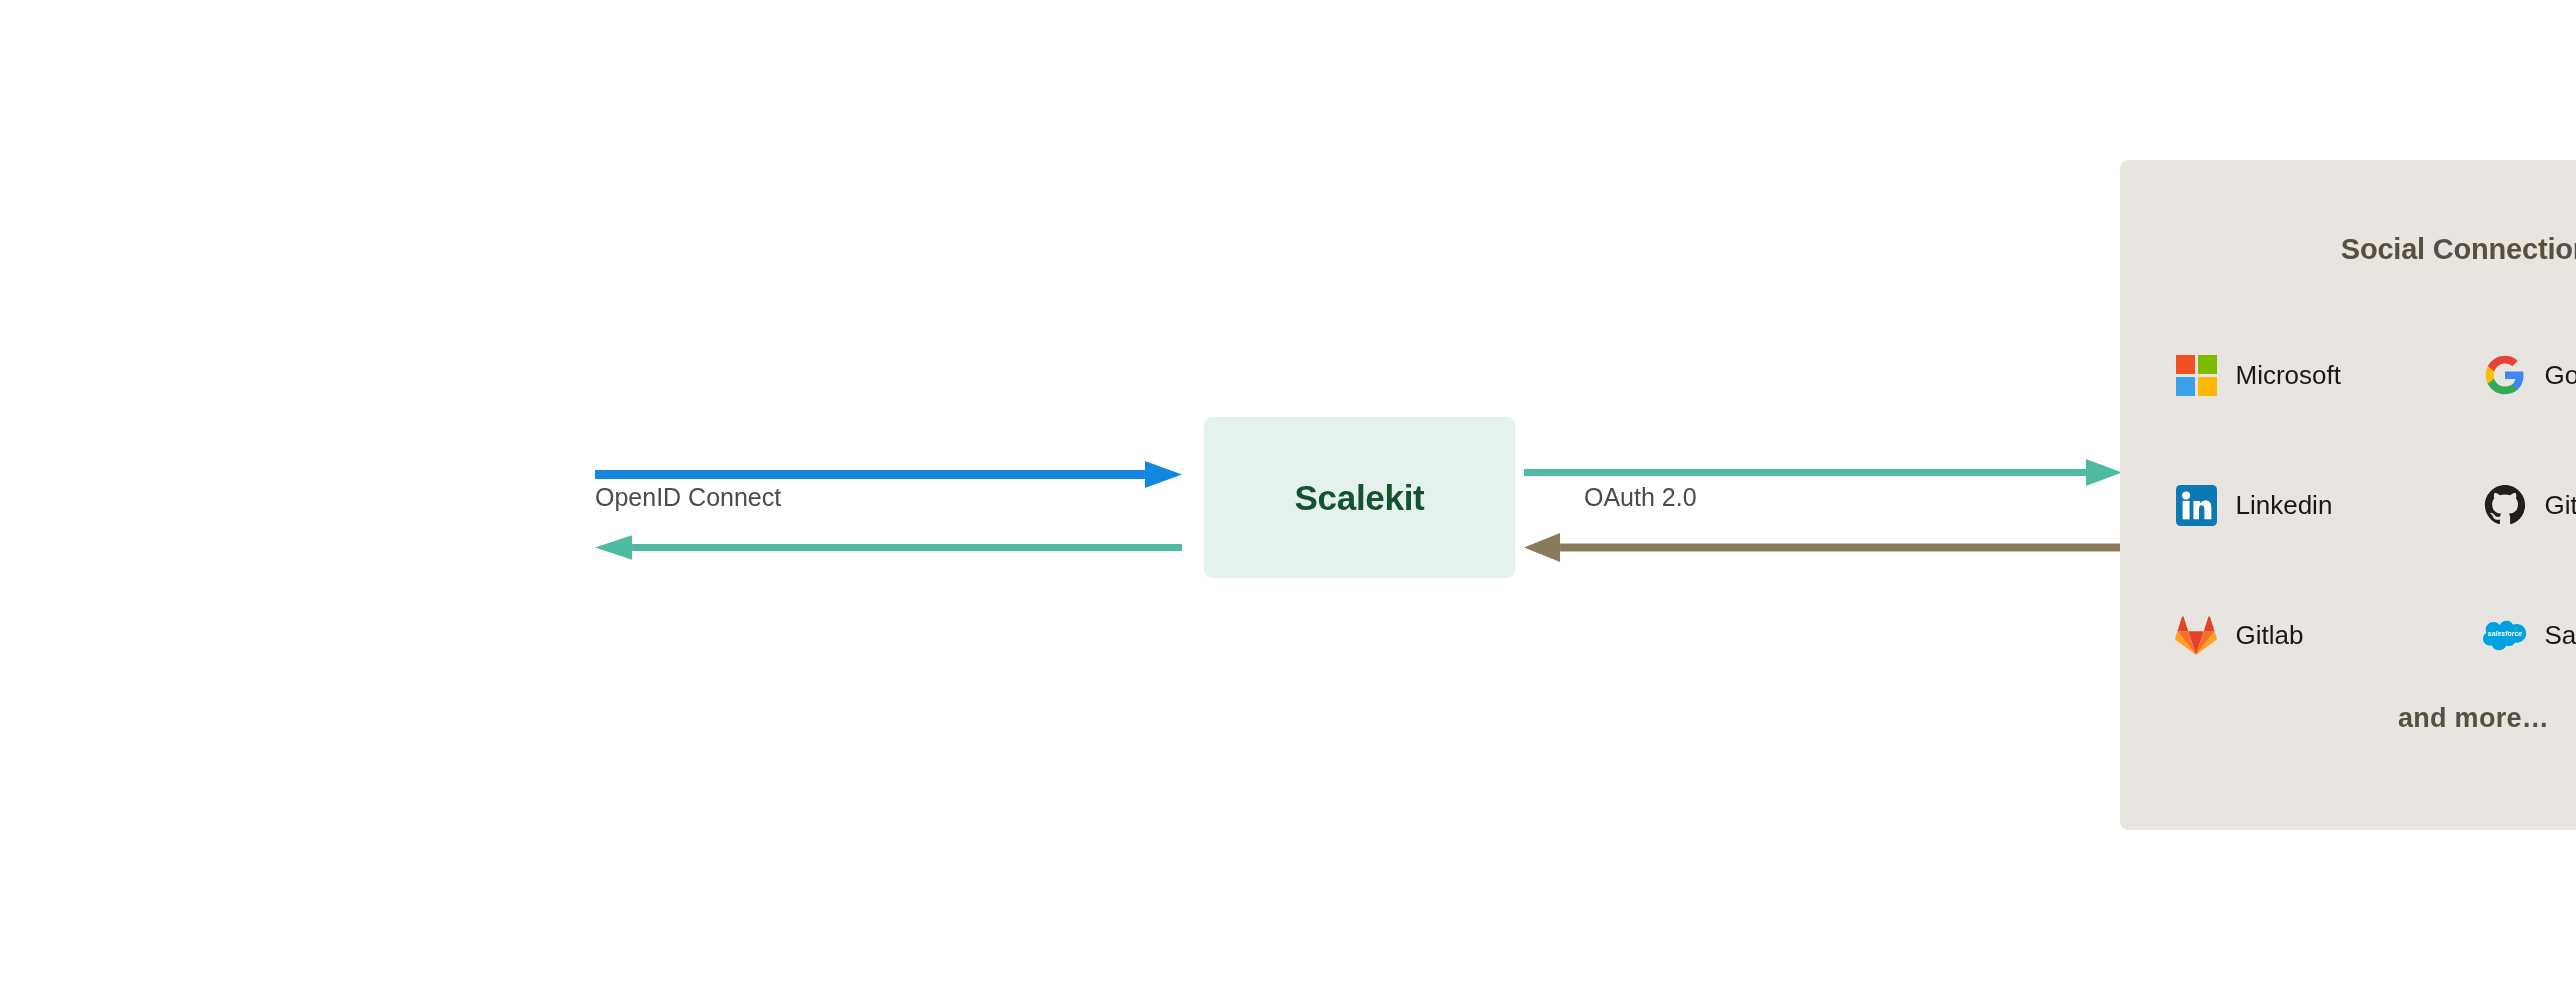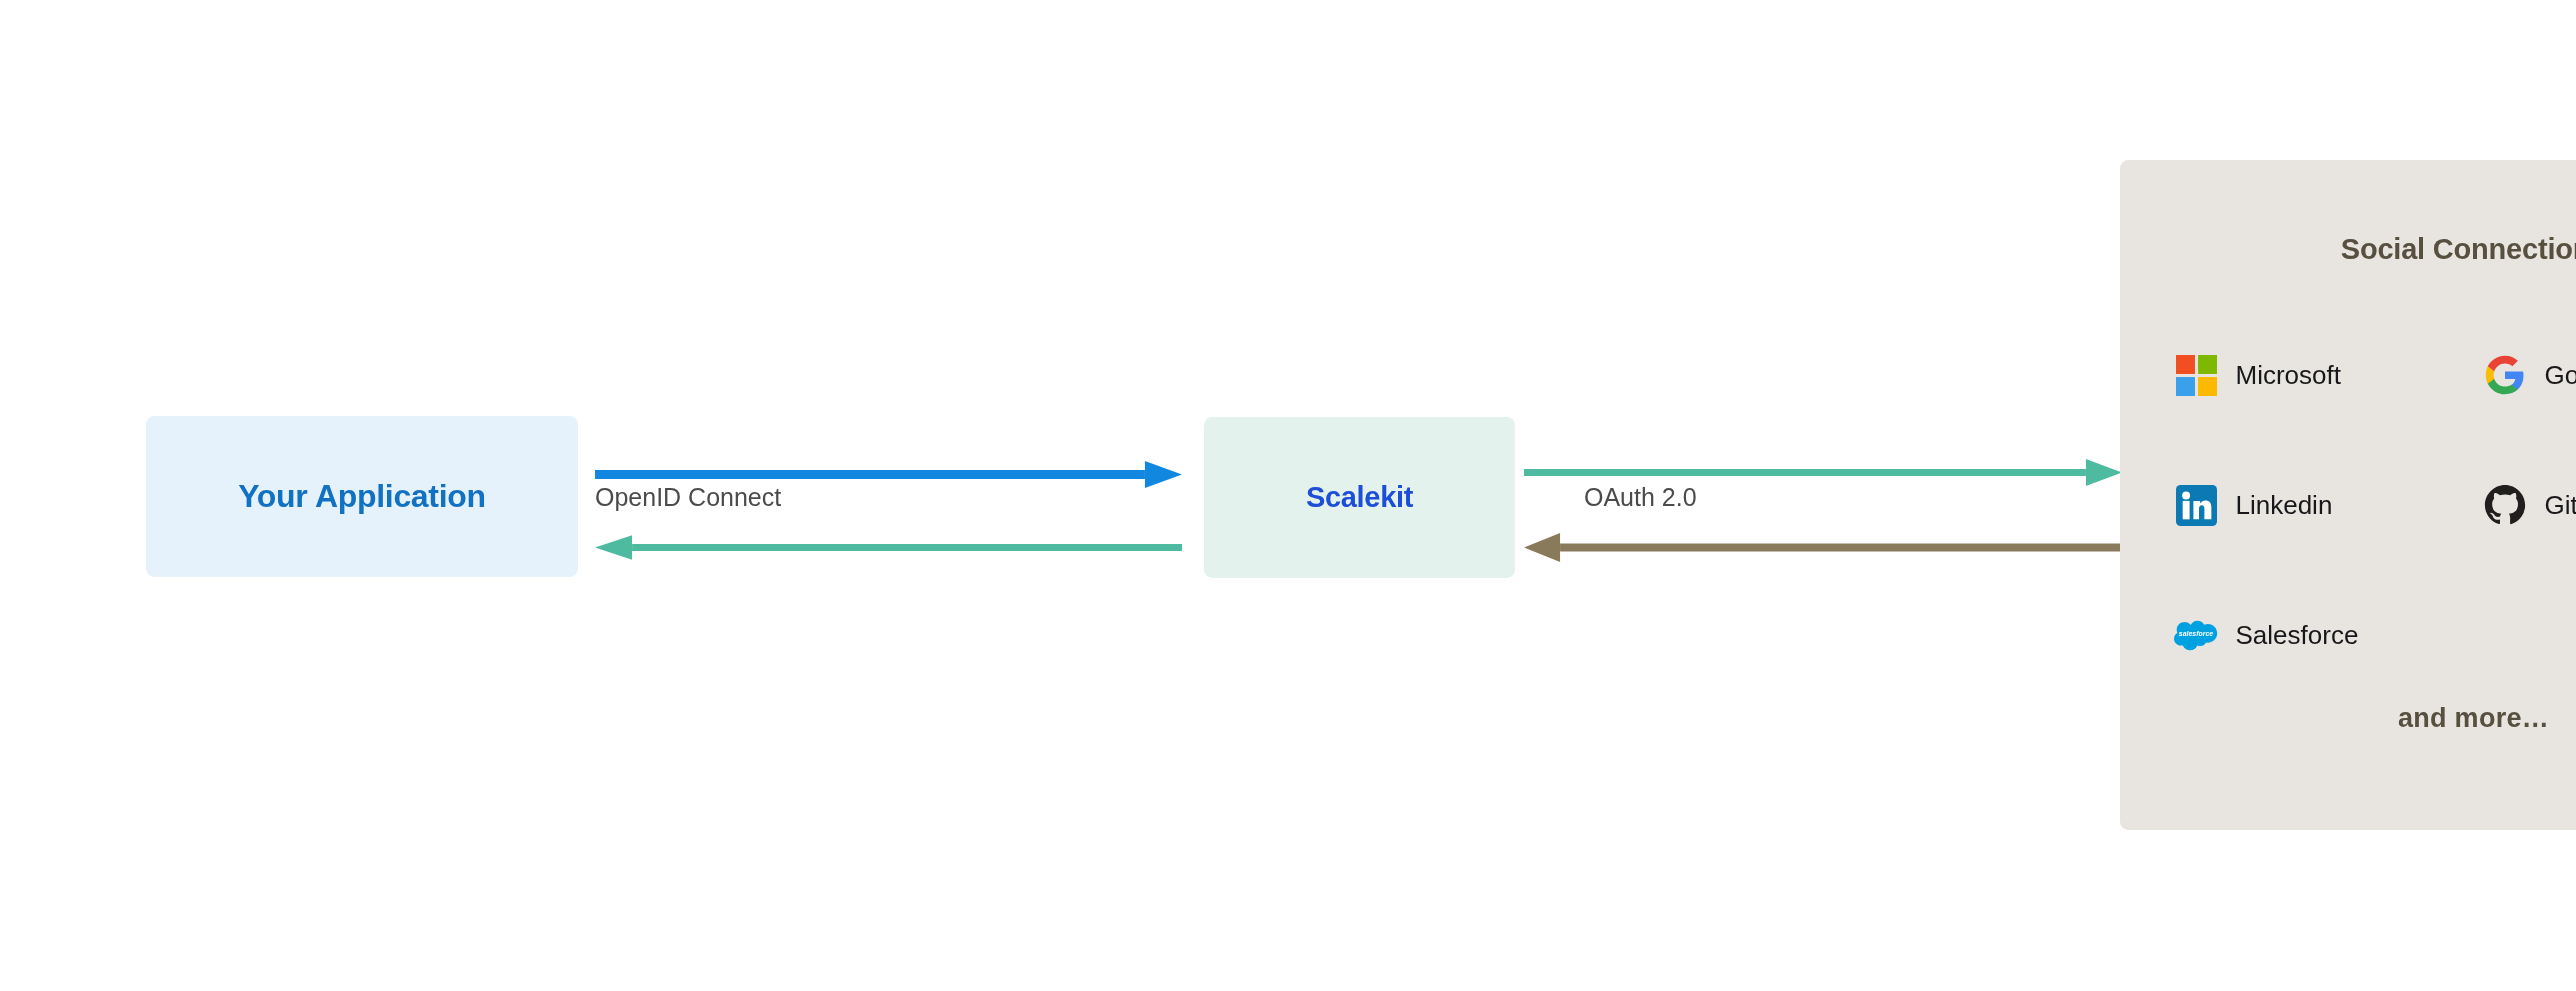--- a/index.html
+++ b/index.html
@@ -51,22 +51,22 @@
   }
 
   #scalekit-box {
     left: 1204px;
     top: 417px;
     width: 311px;
     height: 161px;
     background: #e3f2ed;
   }
   #scalekit-box .node-label {
-    color: #1d4ed8;
-    font-size: 29px;
+    color: #14532d;
+    font-size: 35px;
   }
 
   
   .arrow {
     position: absolute;
     height: 31px;
   }
   .arrow svg { display: block; overflow: visible; }
 
   #arrow-oidc-request  { left: 595px; top: 459px;  width: 587px; }
@@ -144,23 +144,20 @@
     font-size: 27px;
     font-weight: bold;
     letter-spacing: 0.3px;
   }
 </style>
 </head>
 <body>
 
 <div id="canvas">
 
-  <div class="node-box" id="app-box">
-    <span class="node-label">Your Application</span>
-  </div>
 
   <div class="node-box" id="scalekit-box">
     <span class="node-label">Scalekit</span>
   </div>
 
   <div class="arrow" id="arrow-oidc-request">
     <svg width="587" height="31" viewBox="0 0 1140 60">
       <line x1="0" y1="30" x2="1068" y2="30" stroke="#1187e0" stroke-width="17"></line>
       <polygon points="1068,4 1140,30 1068,56" fill="#1187e0"></polygon>
     </svg>
@@ -235,20 +232,34 @@
 
       <div class="provider">
         <span class="provider-logo">
           <svg width="42" height="42" viewBox="0 0 24 24">
             <path fill="#211f1d" d="M12 .5C5.73.5.5 5.73.5 12c0 5.08 3.29 9.39 7.86 10.91.58.1.79-.25.79-.56 0-.28-.01-1.02-.02-2-3.2.69-3.87-1.54-3.87-1.54-.52-1.33-1.28-1.68-1.28-1.68-1.05-.71.08-.7.08-.7 1.16.08 1.77 1.19 1.77 1.19 1.03 1.77 2.7 1.26 3.36.96.1-.75.4-1.26.73-1.55-2.56-.29-5.25-1.28-5.25-5.69 0-1.26.45-2.29 1.19-3.09-.12-.29-.52-1.46.11-3.05 0 0 .97-.31 3.18 1.18a11.1 11.1 0 0 1 5.79 0c2.21-1.49 3.18-1.18 3.18-1.18.63 1.59.23 2.76.11 3.05.74.8 1.19 1.83 1.19 3.09 0 4.42-2.7 5.39-5.27 5.68.41.36.78 1.07.78 2.15 0 1.56-.01 2.81-.01 3.19 0 .31.21.67.8.56A11.51 11.51 0 0 0 23.5 12C23.5 5.73 18.27.5 12 .5z"></path>
           </svg>
         </span>
         <span class="provider-name">Github</span>
       </div>
 
+      <div class="provider">
+        <span class="provider-logo">
+          <svg width="42" height="40" viewBox="0 0 100 96">
+            <path fill="#e24329" d="M50 96L68.5 39H31.5L50 96z"></path>
+            <path fill="#fc6d26" d="M50 96L31.5 39H5.5L50 96z"></path>
+            <path fill="#fca326" d="M5.5 39L0 56c-.5 1.6.1 3.3 1.4 4.2L50 96 5.5 39z"></path>
+            <path fill="#e24329" d="M5.5 39h26L20.2 4.4c-.6-1.8-3.1-1.8-3.7 0L5.5 39z"></path>
+            <path fill="#fc6d26" d="M50 96L68.5 39h26L50 96z"></path>
+            <path fill="#fca326" d="M94.5 39l5.5 17c.5 1.6-.1 3.3-1.4 4.2L50 96l44.5-57z"></path>
+            <path fill="#e24329" d="M94.5 39h-26L79.8 4.4c.6-1.8 3.1-1.8 3.7 0L94.5 39z"></path>
+          </svg>
+        </span>
+        <span class="provider-name">Gitlab</span>
+      </div>
 
       <div class="provider">
         <span class="provider-logo">
           <svg width="44" height="32" viewBox="0 0 120 86">
             <path fill="#00a1e0" d="M48.8 10.9a21 21 0 0 1 15.2-6.5c7.8 0 14.6 4.3 18.2 10.8a25 25 0 0 1 10.3-2.2c14 0 25.3 11.4 25.3 25.5S106.5 64 92.5 64c-1.7 0-3.4-.17-5-.5a18.5 18.5 0 0 1-16.2 9.6c-2.8 0-5.5-.64-7.9-1.8a21.2 21.2 0 0 1-19.6 13.1c-8.8 0-16.4-5.4-19.6-13.1-1.9.4-3.9.62-5.9.62C8.2 71.9 0 63.6 0 53.4a18.5 18.5 0 0 1 9.1-15.9A21.2 21.2 0 0 1 7.3 29C7.3 17.2 16.9 7.6 28.7 7.6c6.9 0 13.1 3.3 17 8.4"></path>
             <text x="60" y="45" font-family="'Liberation Sans', sans-serif" font-size="19" font-style="italic" font-weight="bold" fill="#ffffff" text-anchor="middle">salesforce</text>
           </svg>
         </span>
         <span class="provider-name">Salesforce</span>
       </div>

